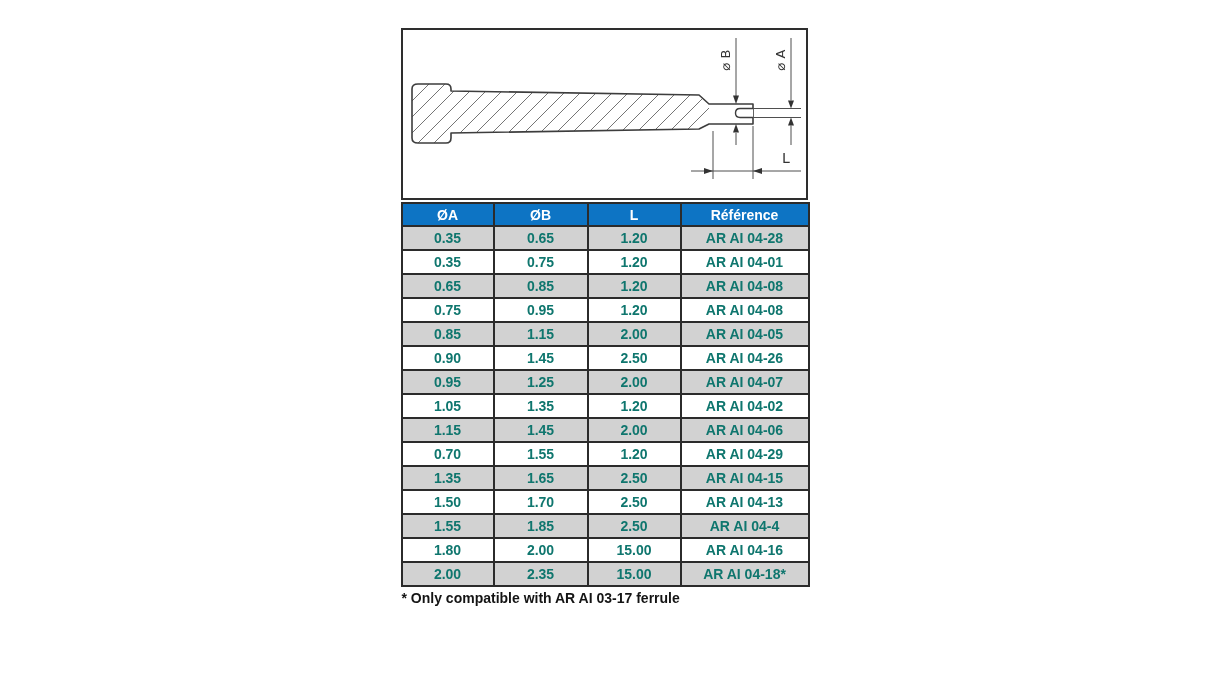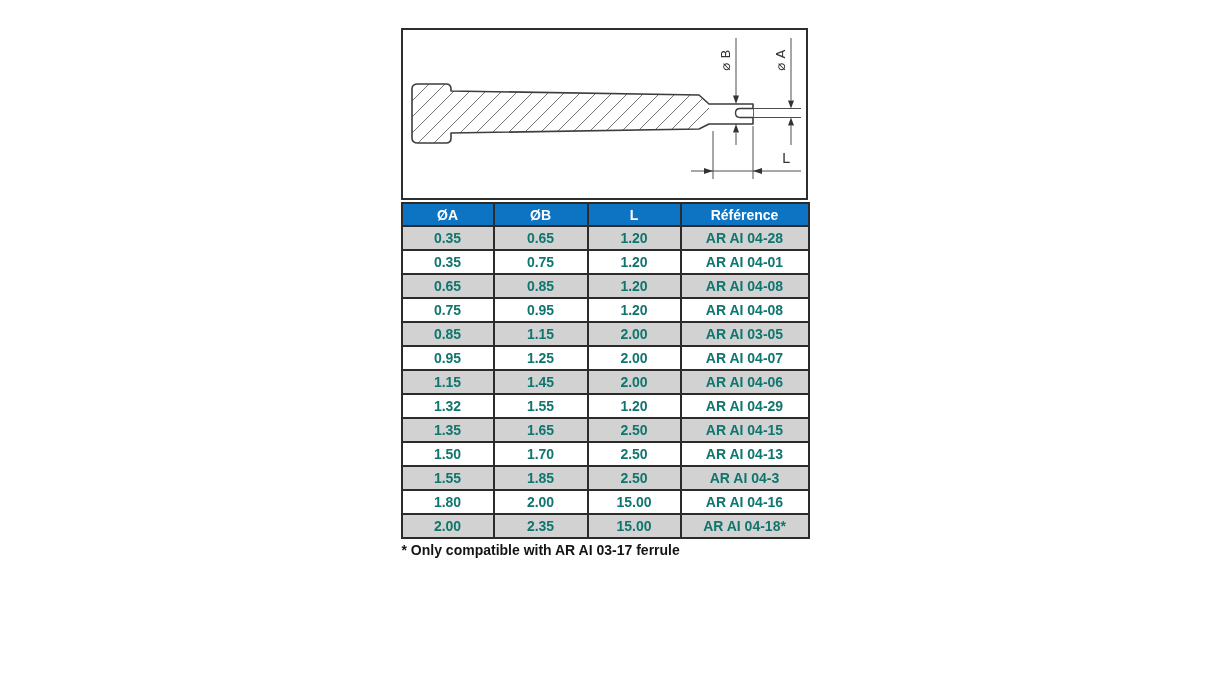--- a/index.html
+++ b/index.html
@@ -131,57 +131,69 @@
         <tr>
           <td>0.75</td>
           <td>0.95</td>
           <td>1.20</td>
           <td>AR AI 04-08</td>
         </tr>
         <tr>
           <td>0.85</td>
           <td>1.15</td>
           <td>2.00</td>
-          <td>AR AI 03-05</td>
+          <td>AR AI 04-05</td>
+        </tr>
+        <tr>
+          <td>0.90</td>
+          <td>1.45</td>
+          <td>2.50</td>
+          <td>AR AI 04-26</td>
         </tr>
         <tr>
           <td>0.95</td>
           <td>1.25</td>
           <td>2.00</td>
           <td>AR AI 04-07</td>
         </tr>
         <tr>
+          <td>1.05</td>
+          <td>1.35</td>
+          <td>1.20</td>
+          <td>AR AI 04-02</td>
+        </tr>
+        <tr>
           <td>1.15</td>
           <td>1.45</td>
           <td>2.00</td>
           <td>AR AI 04-06</td>
         </tr>
         <tr>
-          <td>1.32</td>
+          <td>0.70</td>
           <td>1.55</td>
           <td>1.20</td>
           <td>AR AI 04-29</td>
         </tr>
         <tr>
           <td>1.35</td>
           <td>1.65</td>
           <td>2.50</td>
           <td>AR AI 04-15</td>
         </tr>
         <tr>
           <td>1.50</td>
           <td>1.70</td>
           <td>2.50</td>
           <td>AR AI 04-13</td>
         </tr>
         <tr>
           <td>1.55</td>
           <td>1.85</td>
           <td>2.50</td>
-          <td>AR AI 04-3</td>
+          <td>AR AI 04-4</td>
         </tr>
         <tr>
           <td>1.80</td>
           <td>2.00</td>
           <td>15.00</td>
           <td>AR AI 04-16</td>
         </tr>
         <tr>
           <td>2.00</td>
           <td>2.35</td>

